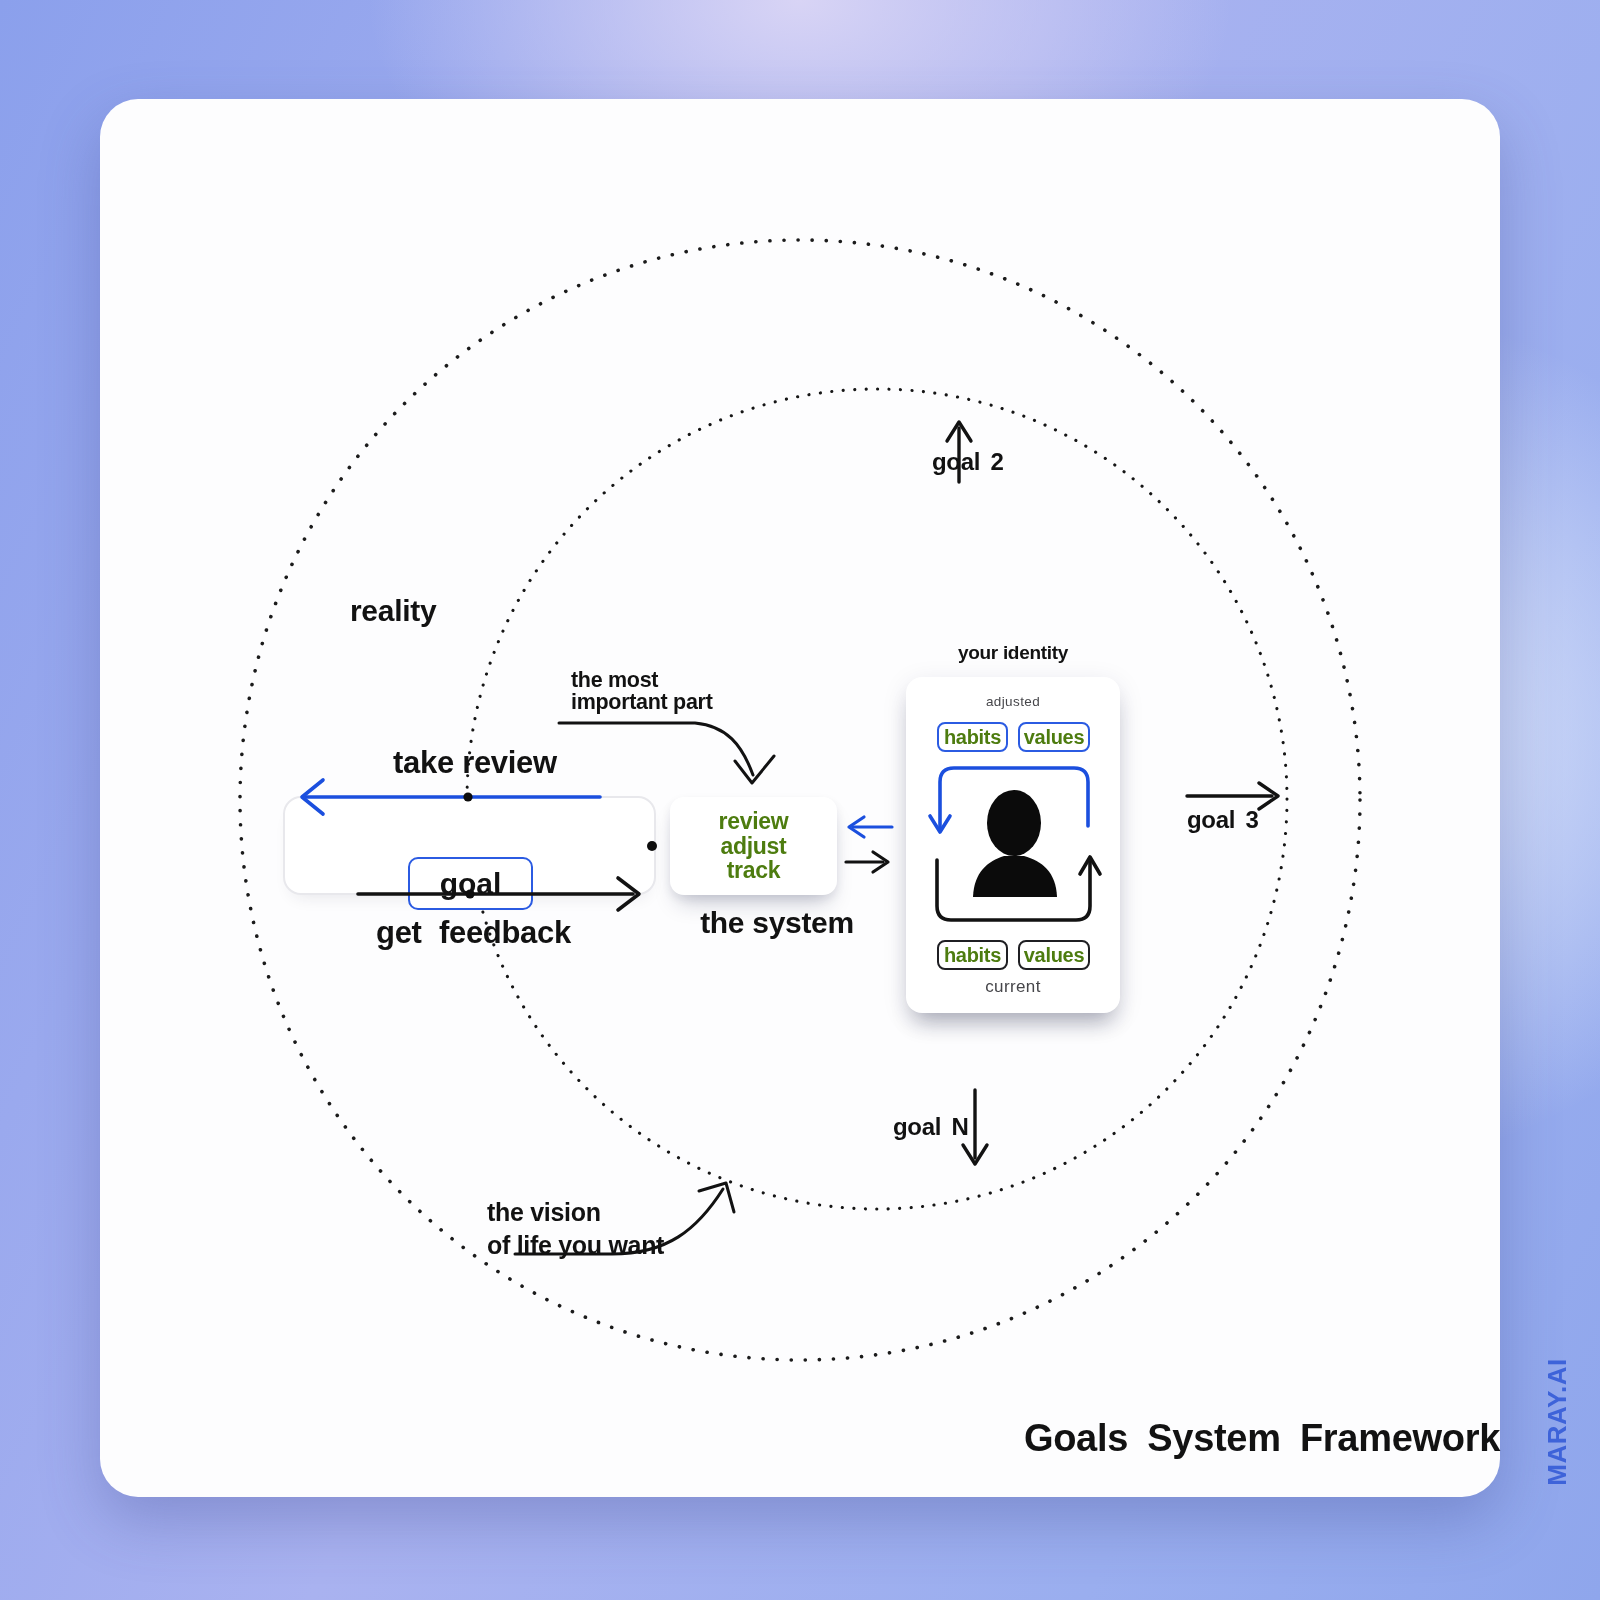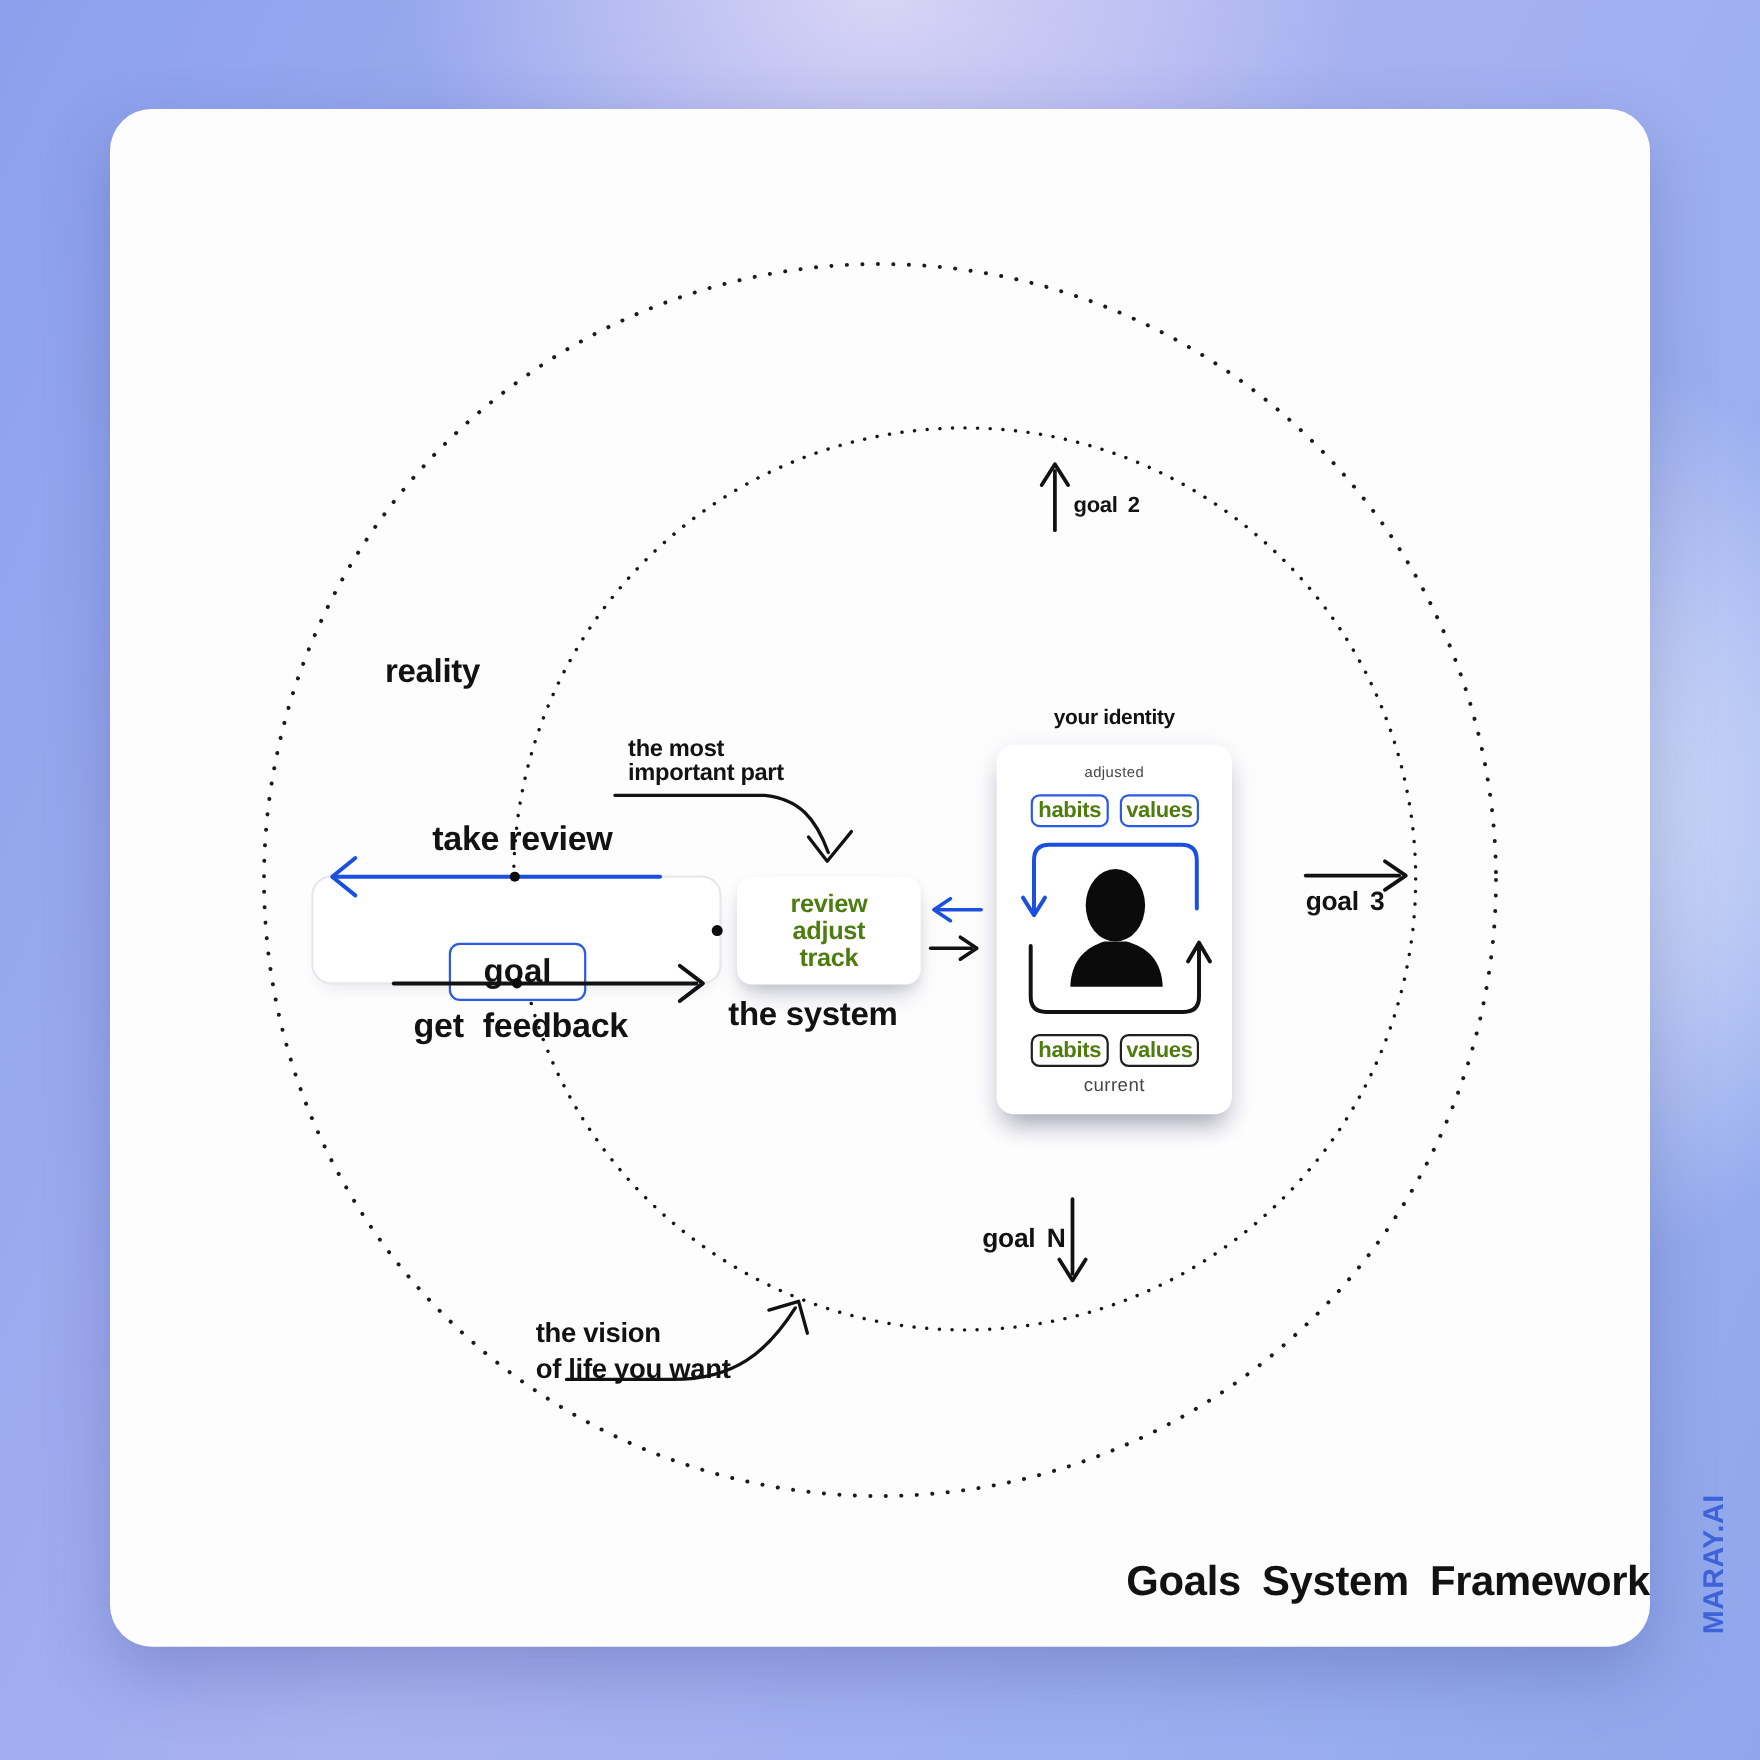--- a/index.html
+++ b/index.html
@@ -132,27 +132,27 @@
 
     <g fill="#0B0B0B">
       <ellipse cx="1014" cy="823" rx="27" ry="33"></ellipse>
       <path d="M973 897 C 974 872 988 861 1004 856 L 1024 856 C 1042 861 1056 872 1057 897 Z"></path>
     </g>
   </svg>
 
   <div class="lbl" style="left:350px;top:594px;font-size:30px;">reality</div>
   <div class="lbl" style="left:393px;top:745px;font-size:31px;">take review</div>
   <div class="lbl" style="left:376px;top:915px;font-size:31px;word-spacing:9px;">get feedback</div>
-  <div class="lbl" style="left:654px;top:906px;width:170px;text-align:center;font-size:30px;">the system</div>
+  <div class="lbl" style="left:692px;top:906px;width:170px;text-align:center;font-size:30px;">the system</div>
   <div style="position:absolute;left:571px;top:669px;font-size:21.5px;line-height:22px;font-weight:700;color:#121212;letter-spacing:-0.3px;">
     <div>the most</div>
     <div>important part</div>
   </div>
   <div class="lbl" style="left:906px;top:642px;width:214px;text-align:center;font-size:19px;">your identity</div>
-  <div class="lbl" style="left:976px;top:448px;font-size:20px;word-spacing:4px;">goal 2</div>
+  <div class="lbl" style="left:932px;top:448px;font-size:24px;word-spacing:4px;">goal 2</div>
   <div class="lbl" style="left:1187px;top:806px;font-size:24px;word-spacing:4px;">goal 3</div>
   <div class="lbl" style="left:893px;top:1113px;font-size:24px;word-spacing:4px;">goal N</div>
   <div style="position:absolute;left:487px;top:1196px;font-size:25px;line-height:33px;font-weight:700;color:#121212;letter-spacing:-0.3px;">
     <div>the vision</div>
     <div>of life you want</div>
   </div>
   <div class="lbl title">Goals System Framework</div>
   <div class="maray">MARAY.AI</div>
 
 </div>

